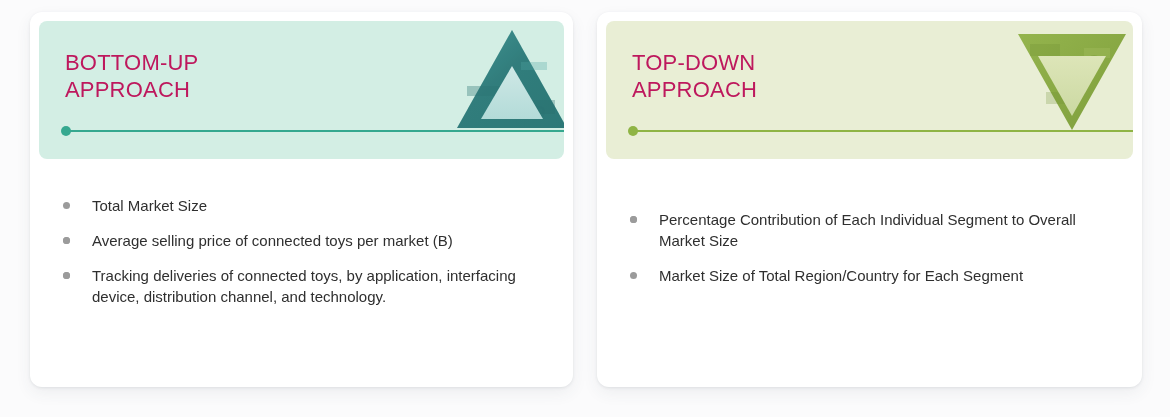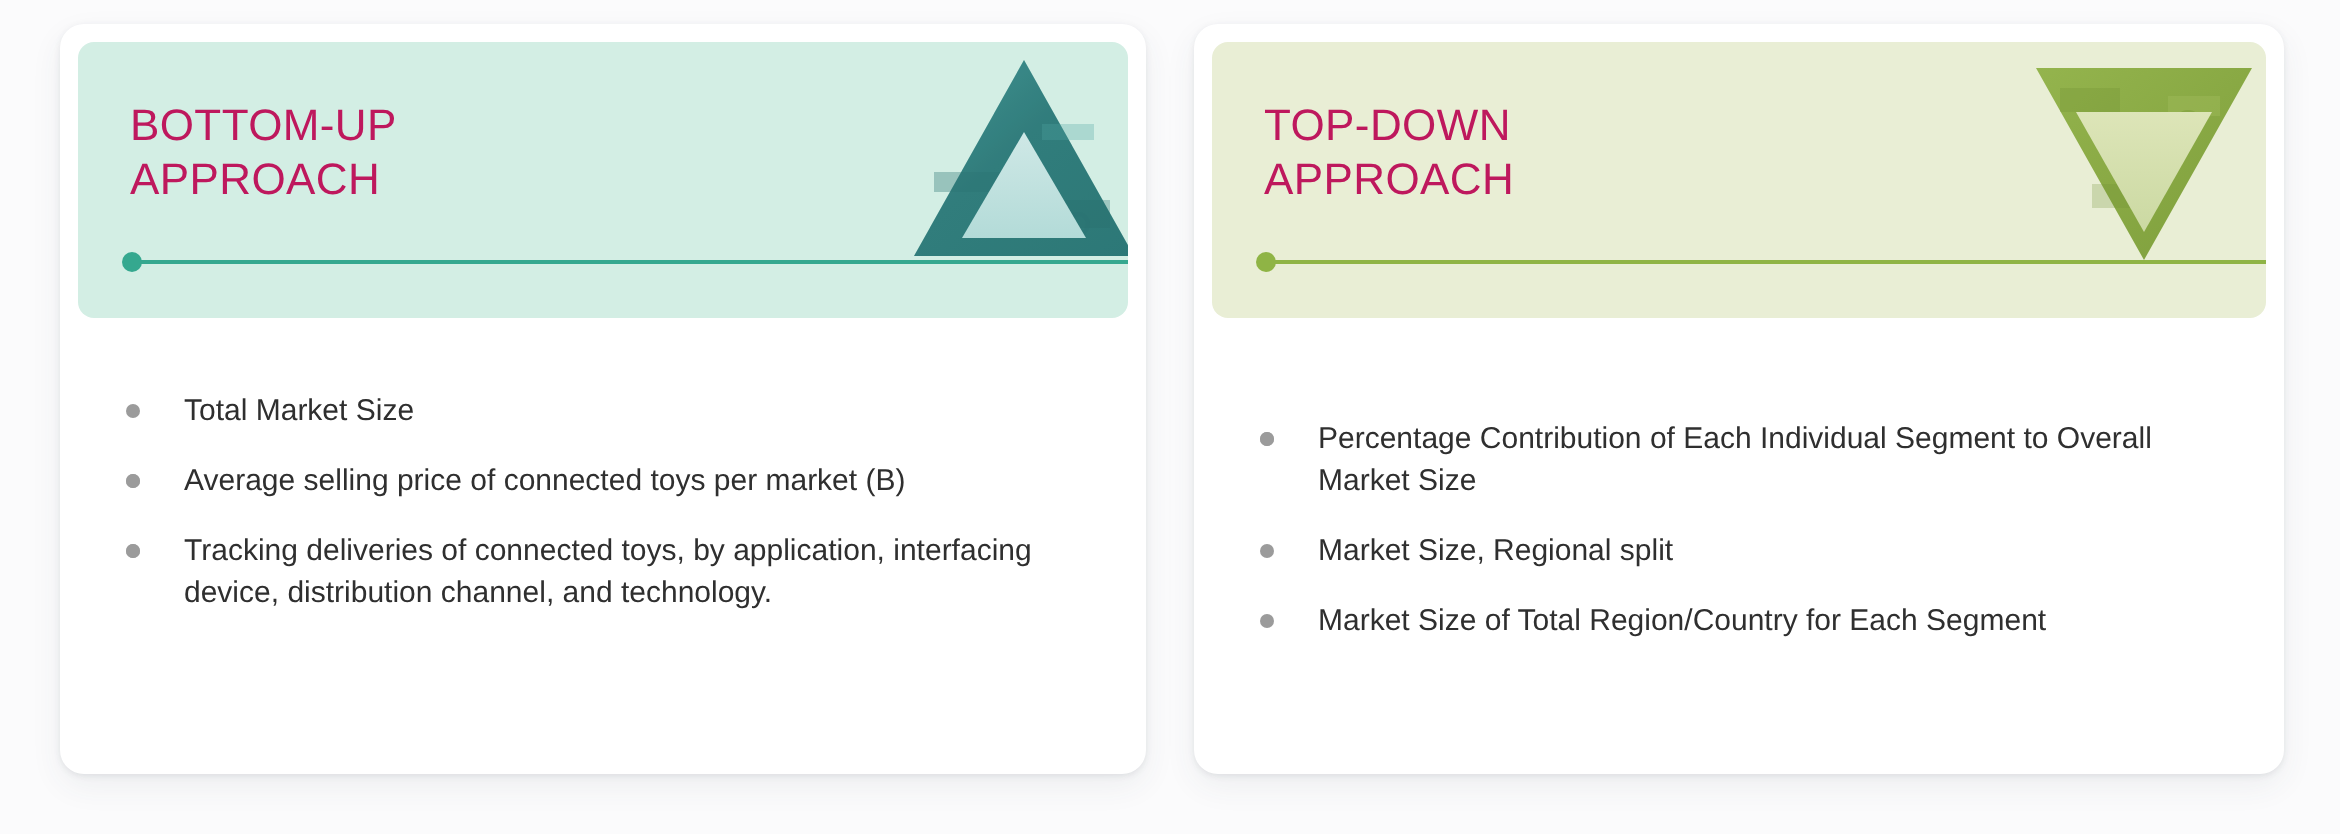--- a/index.html
+++ b/index.html
@@ -243,23 +243,19 @@
       <ul class="bullet-list">
         <li class="bullet-item">
           <span class="dot"></span>
         </li>
         <li class="bullet-item">
           <span class="dot"></span>
           <span>Percentage Contribution of Each Individual Segment to Overall Market Size</span>
         </li>
         <li class="bullet-item">
           <span class="dot"></span>
-          <span>Market Size, Regional split</span>
-        </li>
-        <li class="bullet-item">
-          <span class="dot"></span>
           <span>Market Size of Total Region/Country for Each Segment</span>
         </li>
       </ul>
     </div>
   </section>
 
 </div>
 
 </body></html>

